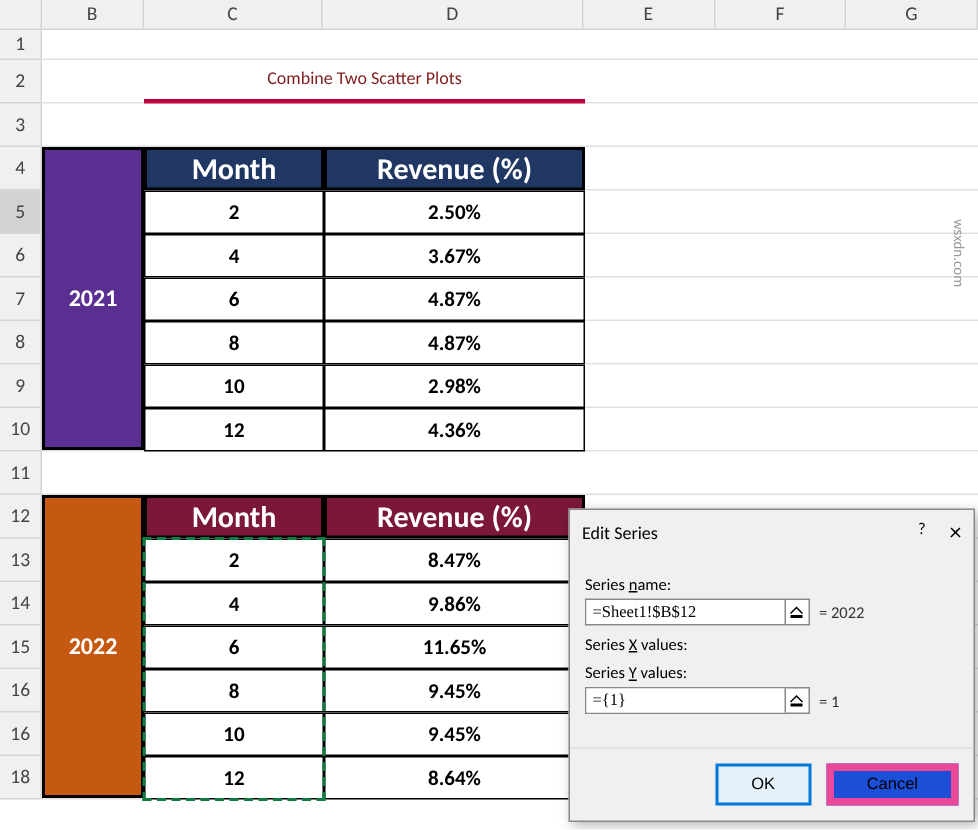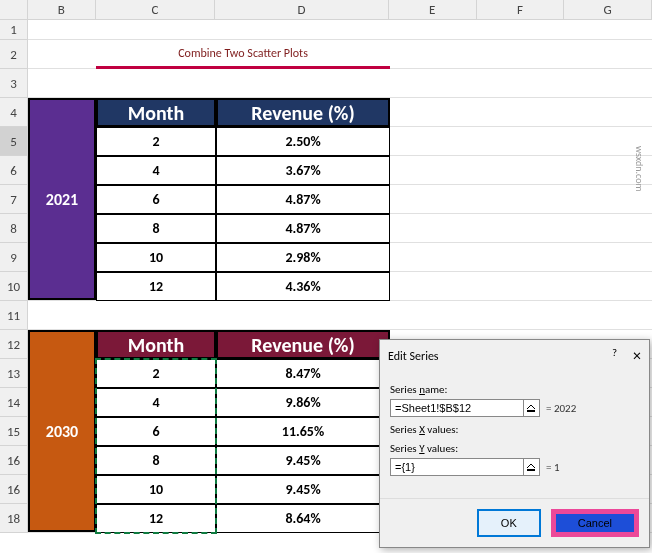--- a/index.html
+++ b/index.html
@@ -46,21 +46,21 @@
     
     .dialog { position: absolute; left: 379px; top: 339px; width: 271px; background: #f0f0f0; border: 1px solid #888; box-shadow: 2px 2px 8px rgba(0,0,0,0.3); font-size: 11px; }
     .dlg-title { display: flex; justify-content: space-between; align-items: center; padding: 6px 8px; }
     .dlg-title-text { font-size: 12px; }
     .dlg-title-btns { display: flex; gap: 16px; }
     .dlg-body { padding: 6px 10px 10px 10px; }
     .dlg-label { margin: 6px 0 3px 0; }
     .dlg-field-row { display: flex; align-items: center; gap: 6px; }
     .dlg-input-wrap { display: flex; border: 1px solid #888; background: #fff; flex: 1; max-width: 150px; }
     .dlg-input-wrap.highlight { border: 2px solid #ed7d31; border-radius: 2px; }
-    .dlg-input { border: none; outline: none; padding: 2px 4px; font-size: 11px; width: 100%; }
+    .dlg-input { border: none; outline: none; padding: 2px 4px; font-size: 11px; width: 100%; font-family: Liberation Serif, serif; }
     .collapse-btn { width: 18px; border-left: 1px solid #888; display: flex; align-items: center; justify-content: center; cursor: pointer; }
     .collapse-btn svg { width: 10px; height: 10px; }
     .dlg-hint { color: #333; font-size: 11px; white-space: nowrap; }
     .dlg-buttons { display: flex; justify-content: flex-end; gap: 10px; padding: 10px; border-top: 1px solid #ddd; margin-top: 12px; }
     .dlg-btn { padding: 3px 22px; border: 5px solid #ec4899; background: #1d4ed8; font-size: 11px; cursor: pointer; }
     .dlg-btn.primary { border: 2px solid #0078d7; background: #e5f1fb; }
     
     .watermark { position: absolute; right: 6px; top: 146px; font-size: 10px; color: #999; writing-mode: vertical-lr; letter-spacing: 0; }
     .underline { text-decoration: underline; }
   </style>
@@ -147,21 +147,21 @@
             <div class="dcell rev">2.98%</div>
           </div>
         <div class="data-row">
             <div class="dcell month">12</div>
             <div class="dcell rev">4.36%</div>
           </div>
       </div>
     </div>
 
     <div class="data-table t2">
-      <div class="year-cell yr-2022">2030</div>
+      <div class="year-cell yr-2022">2022</div>
       <div class="tbl-header hdr-month">Month</div>
       <div class="tbl-header hdr-rev">Revenue (%)</div>
       <div class="data-cells">
         <div class="data-row">
             <div class="dcell month">2</div>
             <div class="dcell rev">8.47%</div>
           </div>
         <div class="data-row">
             <div class="dcell month">4</div>
             <div class="dcell rev">9.86%</div>

